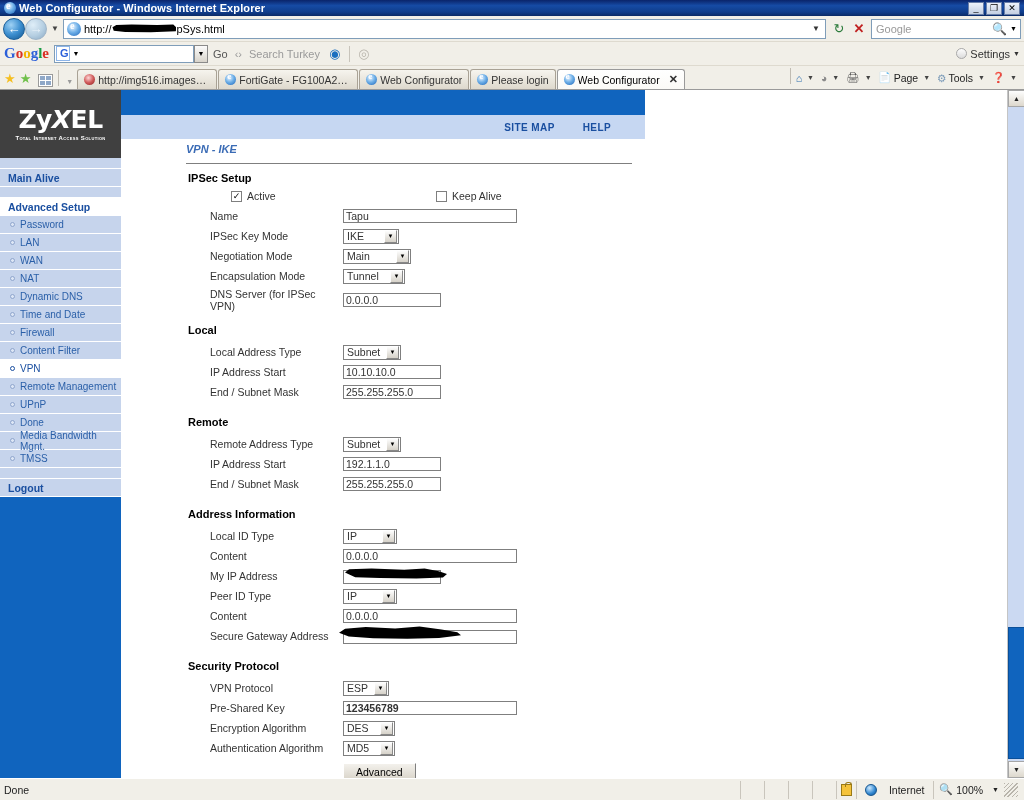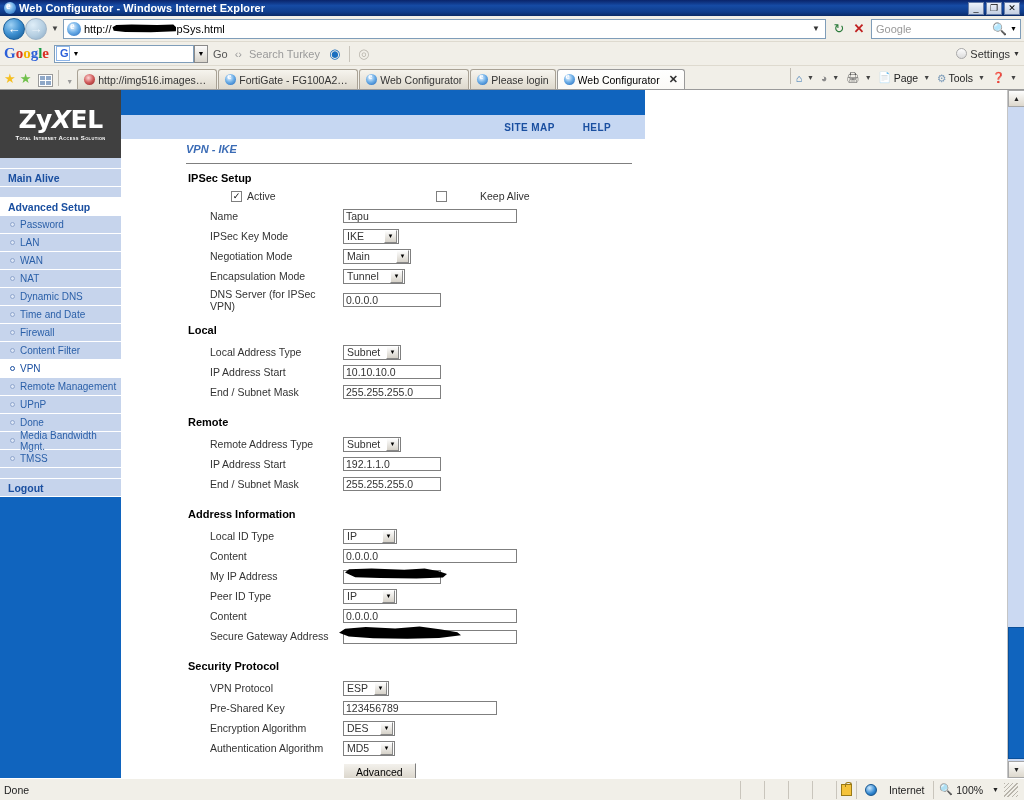--- a/index.html
+++ b/index.html
@@ -501,21 +501,21 @@
         <div class="zy-rule"></div>
 
         <div class="form">
 
           <div class="sec-title">IPSec Setup</div>
           <div class="row">
             <div class="lab" style="display:flex;align-items:center;padding-left:110px;">
               <span class="cbx">✓</span>
               <span class="cbx-lab">Active</span>
             </div>
-            <div class="ctl" style="padding-left:93px;gap:28px;">
+            <div class="ctl" style="padding-left:93px;">
               <span class="cbx"></span>
               <span class="cbx-lab">Keep Alive</span>
             </div>
           </div>
           <div class="row">
             <div class="lab">Name</div>
             <div class="ctl">
                 <input class="txt" style="width: 174px;" value="Tapu">
               </div>
           </div>
@@ -668,21 +668,21 @@
             <div class="ctl">
                 <span class="sel-box" style="width:46px;">
                   <span class="val">ESP</span>
                   <span class="arw">▼</span>
                 </span>
               </div>
           </div>
           <div class="row">
             <div class="lab">Pre-Shared Key</div>
             <div class="ctl">
-                <input class="txt" style="width: 154px;" value="123456789">
+                <input class="txt" style="width: 174px; font-weight: bold;" value="123456789">
               </div>
           </div>
           <div class="row">
             <div class="lab">Encryption Algorithm</div>
             <div class="ctl">
                 <span class="sel-box" style="width:52px;">
                   <span class="val">DES</span>
                   <span class="arw">▼</span>
                 </span>
               </div>

